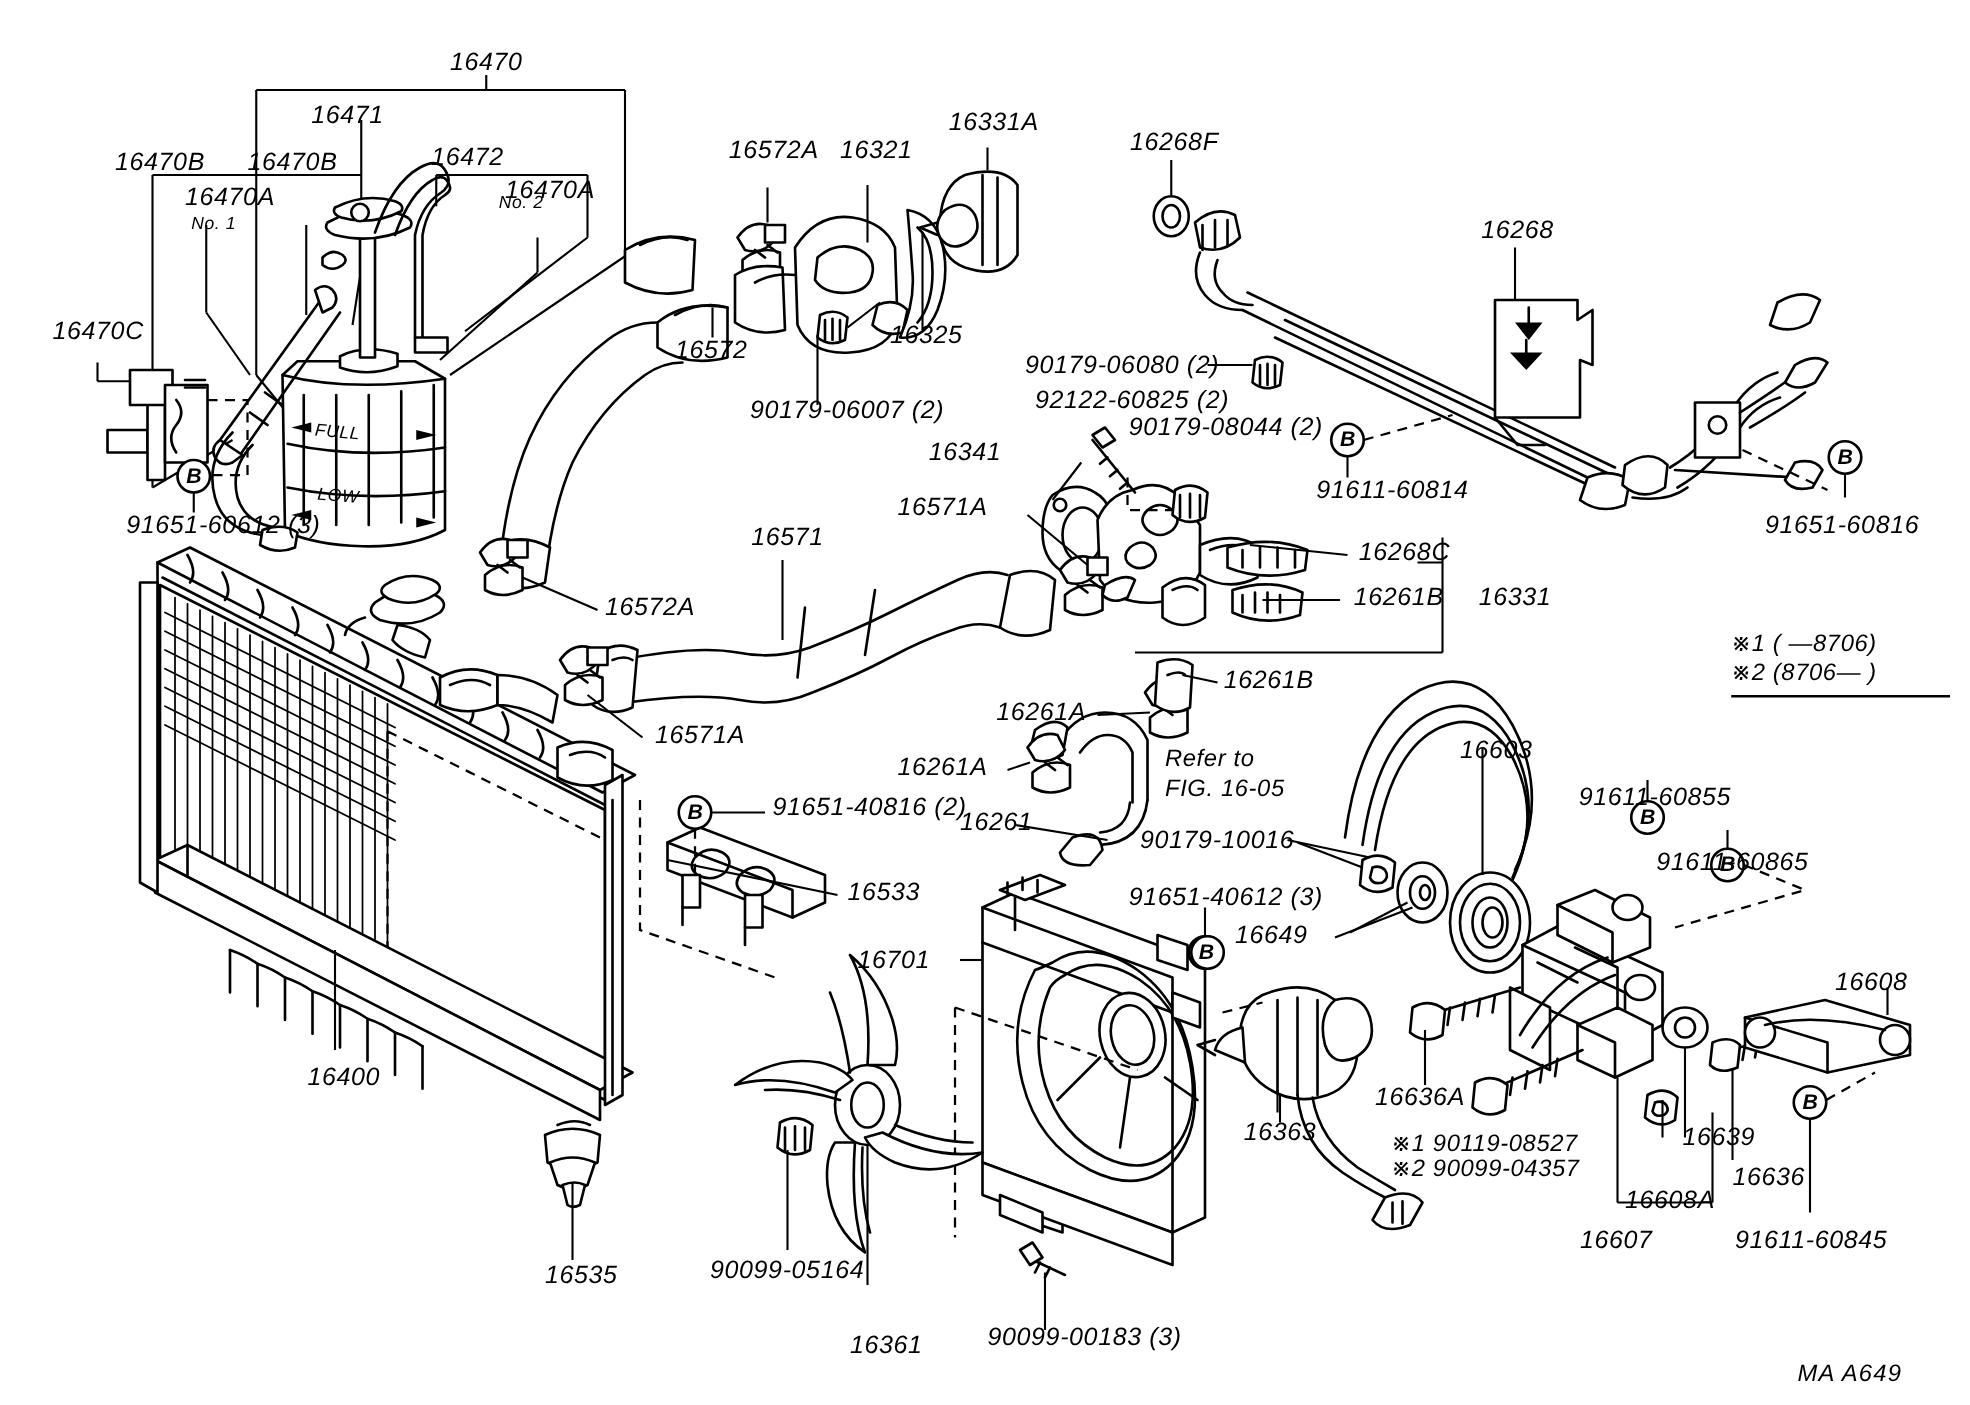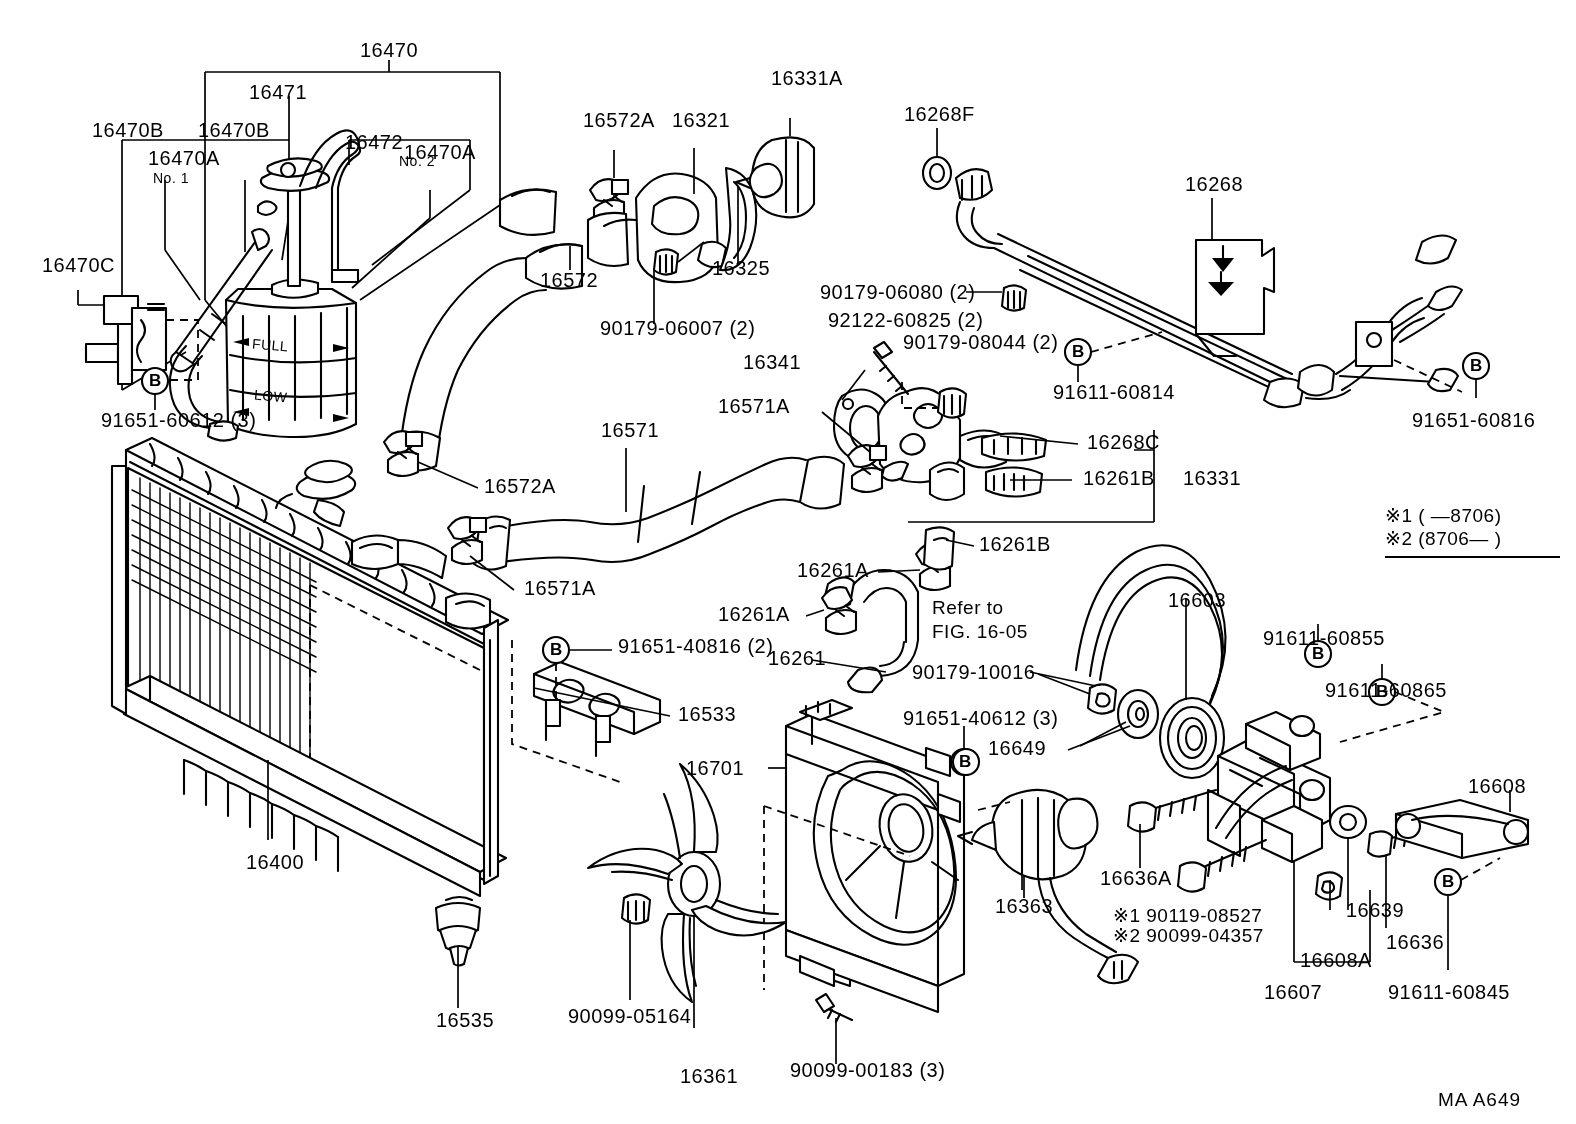--- a/index.html
+++ b/index.html
@@ -1,18 +1,18 @@
 <!DOCTYPE html>
 <html><head>
 <meta charset="utf-8">
 <style>
   html,body{margin:0;padding:0;background:#fff;}
   body{width:1576px;height:1124px;position:relative;overflow:hidden;
        font-family:"Liberation Sans","DejaVu Sans",sans-serif;color:#000;}
-  #stage{position:absolute;left:0;top:0;width:1292px;height:1124px;}
+  #stage{position:absolute;left:0;top:0;width:1292px;height:1124px;font-style:italic;}
   #art{position:absolute;left:0;top:0;width:1576px;height:1124px;}
   .lbl{position:absolute;white-space:nowrap;font-size:20px;letter-spacing:.5px;
        color:#000;line-height:1;}
   .lbl.sm{font-size:14px;}
   .lbl.note{font-size:19px;line-height:1.25;}
   .lbl.code{font-size:19px;letter-spacing:1px;}
   .rule{position:absolute;background:#000;height:2px;}
 </style>
 </head>
 <body>
@@ -535,33 +535,33 @@
     <path d="M1080 746 L1126 722"></path>
     <path d="M1022 890 V872"></path>
     <path d="M1186 598 V700"></path>
     <path d="M1510 790 V812"></path>
     <path d="M1140 868 V824"></path>
   </g>
 </svg>
 
 <div class="lbl" style="left:360px;top:40px;">16470</div>
 <div class="lbl" style="left:249px;top:82px;">16471</div>
-<div class="lbl" style="left:345px;top:116px;margin-top:16px;">16472</div>
+<div class="lbl" style="left:345px;top:116px;">16472</div>
 <div class="lbl" style="left:92px;top:120px;">16470B</div>
 <div class="lbl" style="left:198px;top:120px;">16470B</div>
 <div class="lbl" style="left:148px;top:148px;">16470A</div>
 <div class="lbl sm" style="left:153px;top:171px;">No. 1</div>
 <div class="lbl" style="left:404px;top:142px;">16470A</div>
 <div class="lbl sm" style="left:399px;top:154px;">No. 2</div>
 <div class="lbl" style="left:42px;top:255px;">16470C</div>
 <div class="lbl" style="left:101px;top:410px;">91651-60612 (3)</div>
 
 <div class="lbl" style="left:583px;top:110px;">16572A</div>
 <div class="lbl" style="left:672px;top:110px;">16321</div>
-<div class="lbl" style="left:759px;top:68px;margin-left:12px;">16331A</div>
+<div class="lbl" style="left:759px;top:88px;">16331A</div>
 <div class="lbl" style="left:540px;top:270px;text-align:center;">16572</div>
 <div class="lbl" style="left:712px;top:258px;">16325</div>
 <div class="lbl" style="left:600px;top:318px;">90179-06007 (2)</div>
 
 <div class="lbl" style="left:904px;top:104px;">16268F</div>
 <div class="lbl" style="left:1185px;top:174px;">16268</div>
 <div class="lbl" style="left:820px;top:282px;">90179-06080 (2)</div>
 <div class="lbl" style="left:788px;top:310px;margin-left:40px;">92122-60825 (2)</div>
 <div class="lbl" style="left:903px;top:332px;">90179-08044 (2)</div>
 <div class="lbl" style="left:1053px;top:382px;text-align:center;">91611-60814</div>

